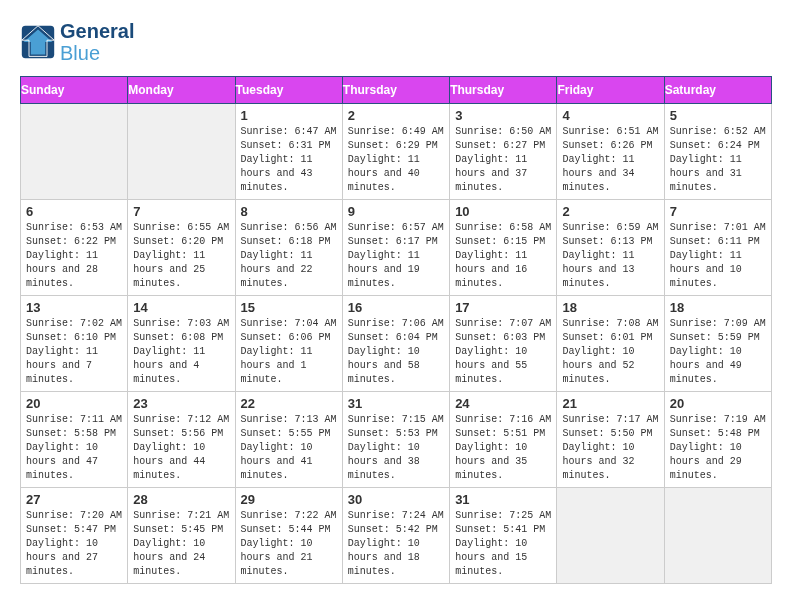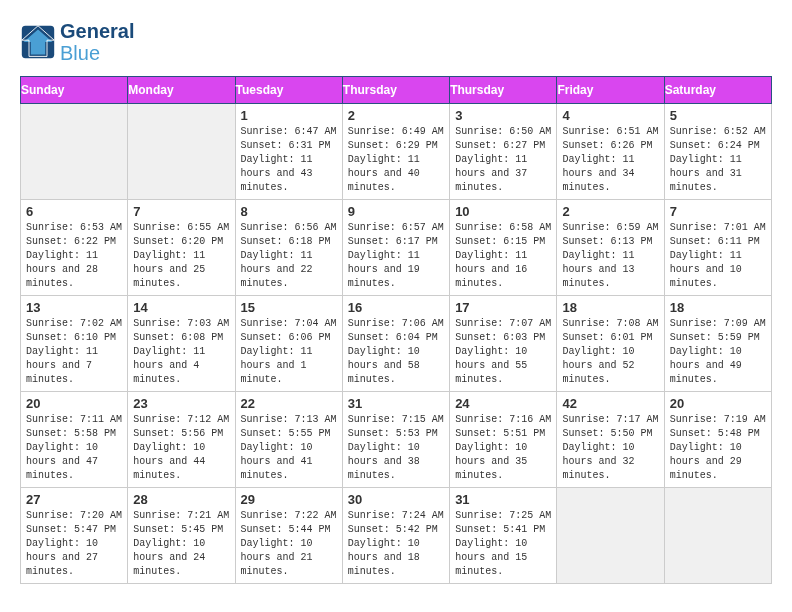--- a/index.html
+++ b/index.html
@@ -206,21 +206,21 @@
         </td>
         <td>
           <div class="day-number">31</div>
           <div class="day-info">Sunrise: 7:15 AM<br>Sunset: 5:53 PM<br>Daylight: 10 hours and 38 minutes.</div>
         </td>
         <td>
           <div class="day-number">24</div>
           <div class="day-info">Sunrise: 7:16 AM<br>Sunset: 5:51 PM<br>Daylight: 10 hours and 35 minutes.</div>
         </td>
         <td>
-          <div class="day-number">42</div>
+          <div class="day-number">21</div>
           <div class="day-info">Sunrise: 7:17 AM<br>Sunset: 5:50 PM<br>Daylight: 10 hours and 32 minutes.</div>
         </td>
         <td>
           <div class="day-number">20</div>
           <div class="day-info">Sunrise: 7:19 AM<br>Sunset: 5:48 PM<br>Daylight: 10 hours and 29 minutes.</div>
         </td>
       </tr>
       <tr>
         <td>
           <div class="day-number">27</div>

